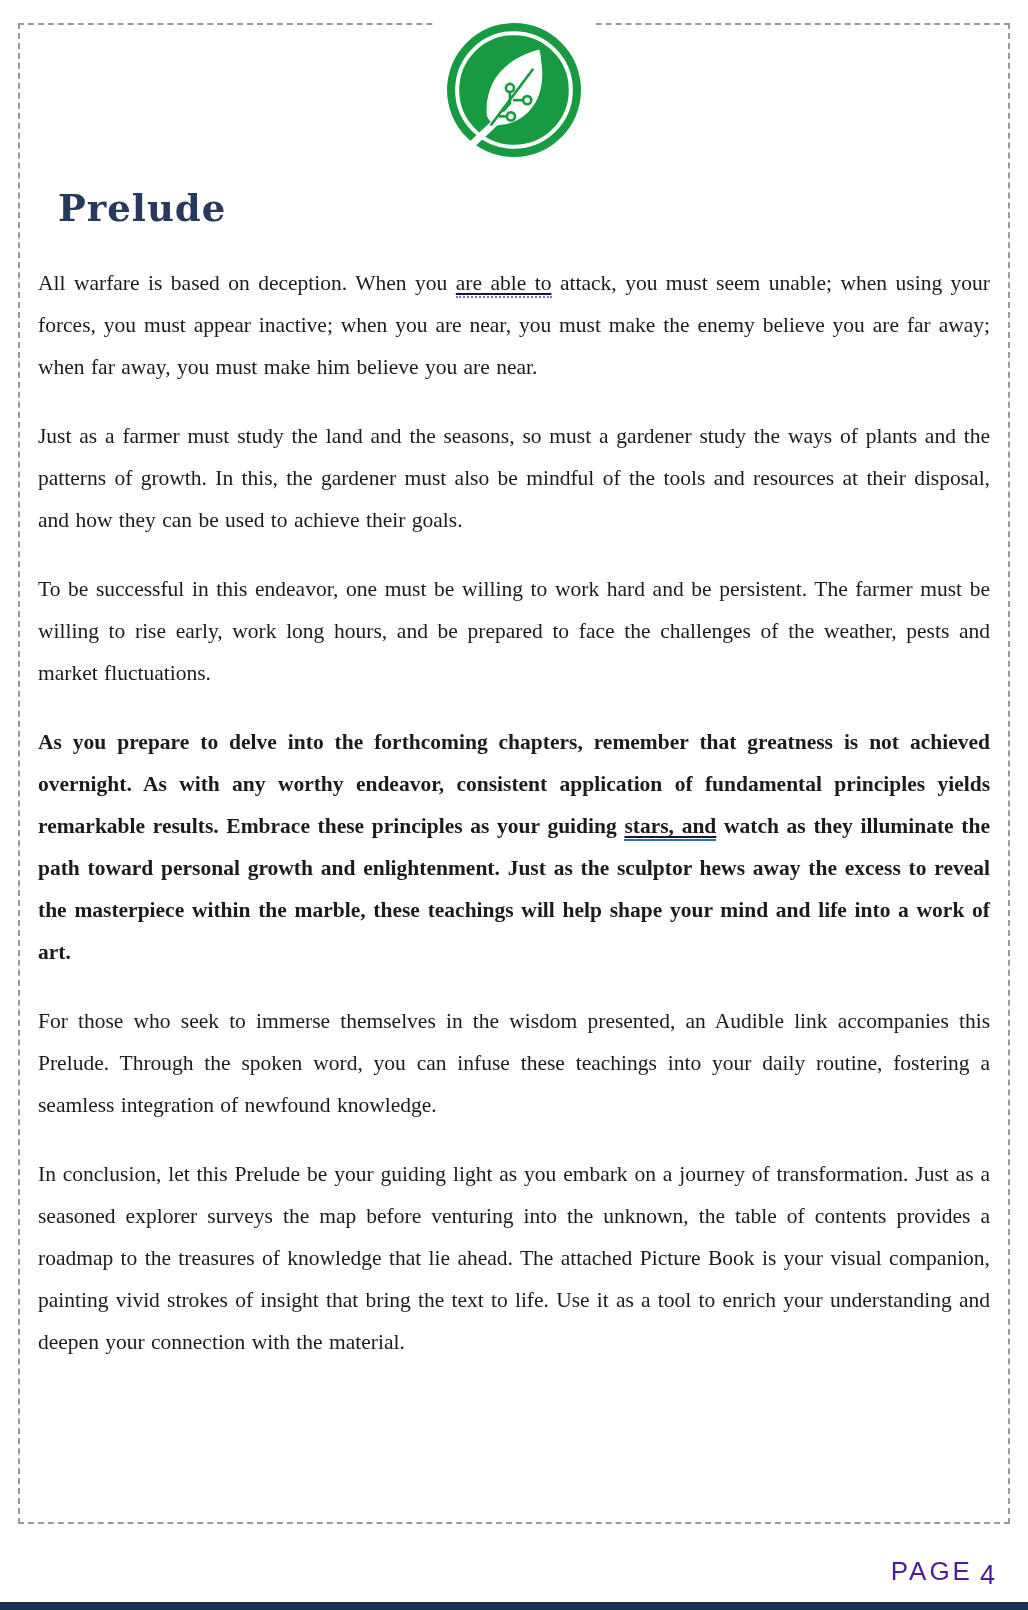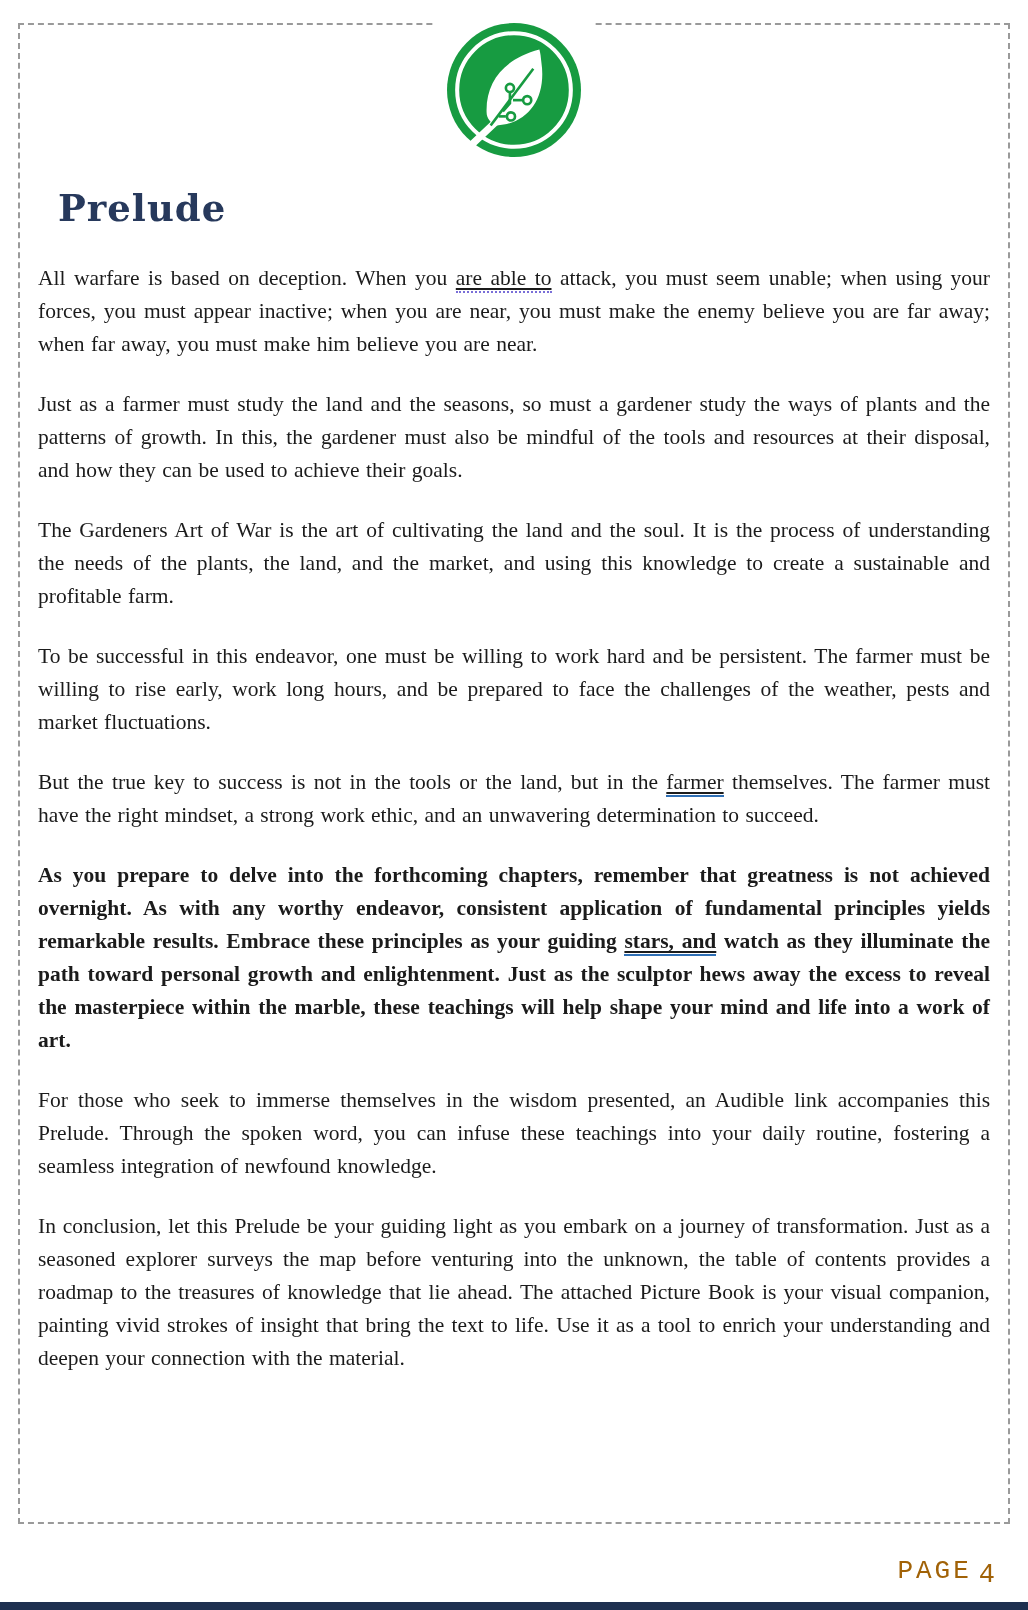--- a/index.html
+++ b/index.html
@@ -34,21 +34,21 @@
   .page-title {
     margin:186px 0 32px 20px;
     font-family:"DejaVu Serif", serif;
     font-weight:bold;
     font-size:37px;
     letter-spacing:1px;
     color:#27395c;
   }
   .para {
     font-size:21.5px;
-    line-height:33px;
+    line-height:42px;
     text-align:justify;
     color:#1b1b1b;
     margin:0 0 27px 0;
     word-spacing:1px;
   }
   .para.justify-last { text-align-last:justify;font-weight:bold; }
   .u-dotted {
     text-decoration:underline;
     text-decoration-color:#1b1b1b;
     text-underline-offset:3px;
@@ -60,22 +60,22 @@
     text-decoration:underline;
     text-decoration-color:#1b1b1b;
     text-underline-offset:3px;
     border-bottom:2px solid #2f6fb5;
     padding-bottom:1px;
     cursor:pointer;
   }
   .footer {
     position:absolute;
     right:30px; top:1556px;
-    font-family:Liberation Mono, monospace;
-    color:#a16207;
+    font-family:Liberation Sans, sans-serif;
+    color:#4c1d95;
     font-size:26px;
     letter-spacing:3px;
   }
   .footer .num {
     font-size:27px;
     display:inline-block;
     transform:translateY(4px);
     margin-left:7px;
   }
   .bottom-bar {
@@ -110,23 +110,21 @@
         <circle cx="64" cy="93" r="4"></circle>
       </g>
     </svg>
   </div>
 
   <div class="content">
     <h1 class="page-title">Prelude</h1>
     <div>
         <p class="para"><span>All warfare is based on deception. When you </span><span class="u-dotted">are able to</span><span> attack, you must seem unable; when using your forces, you must appear inactive; when you are near, you must make the enemy believe you are far away; when far away, you must make him believe you are near.</span></p>
         <p class="para"><span>Just as a farmer must study the land and the seasons, so must a gardener study the ways of plants and the patterns of growth. In this, the gardener must also be mindful of the tools and resources at their disposal, and how they can be used to achieve their goals.</span></p>
-        <p class="para"><span>The Gardeners Art of War is the art of cultivating the land and the soul. It is the process of understanding the needs of the plants, the land, and the market, and using this knowledge to create a sustainable and profitable farm.</span></p>
         <p class="para"><span>To be successful in this endeavor, one must be willing to work hard and be persistent. The farmer must be willing to rise early, work long hours, and be prepared to face the challenges of the weather, pests and market fluctuations.</span></p>
-        <p class="para"><span>But the true key to success is not in the tools or the land, but in the </span><span class="u-solid">farmer</span><span> themselves. The farmer must have the right mindset, a strong work ethic, and an unwavering determination to succeed.</span></p>
         <p class="para justify-last"><span>As you prepare to delve into the forthcoming chapters, remember that greatness is not achieved overnight. As with any worthy endeavor, consistent application of fundamental principles yields remarkable results. Embrace these principles as your guiding </span><span class="u-solid">stars, and</span><span> watch as they illuminate the path toward personal growth and enlightenment. Just as the sculptor hews away the excess to reveal the masterpiece within the marble, these teachings will help shape your mind and life into a work of art.</span></p>
         <p class="para"><span>For those who seek to immerse themselves in the wisdom presented, an Audible link accompanies this Prelude. Through the spoken word, you can infuse these teachings into your daily routine, fostering a seamless integration of newfound knowledge.</span></p>
         <p class="para"><span>In conclusion, let this Prelude be your guiding light as you embark on a journey of transformation. Just as a seasoned explorer surveys the map before venturing into the unknown, the table of contents provides a roadmap to the treasures of knowledge that lie ahead. The attached Picture Book is your visual companion, painting vivid strokes of insight that bring the text to life. Use it as a tool to enrich your understanding and deepen your connection with the material.</span></p>
       </div>
   </div>
 
   <div class="footer">
     <span>PAGE</span><span class="num">4</span>
   </div>
 

